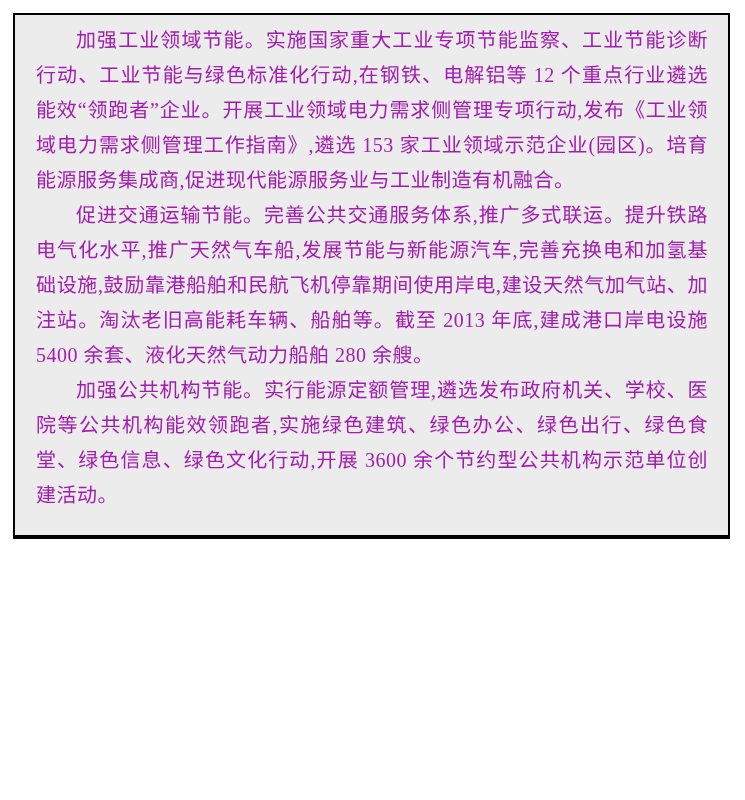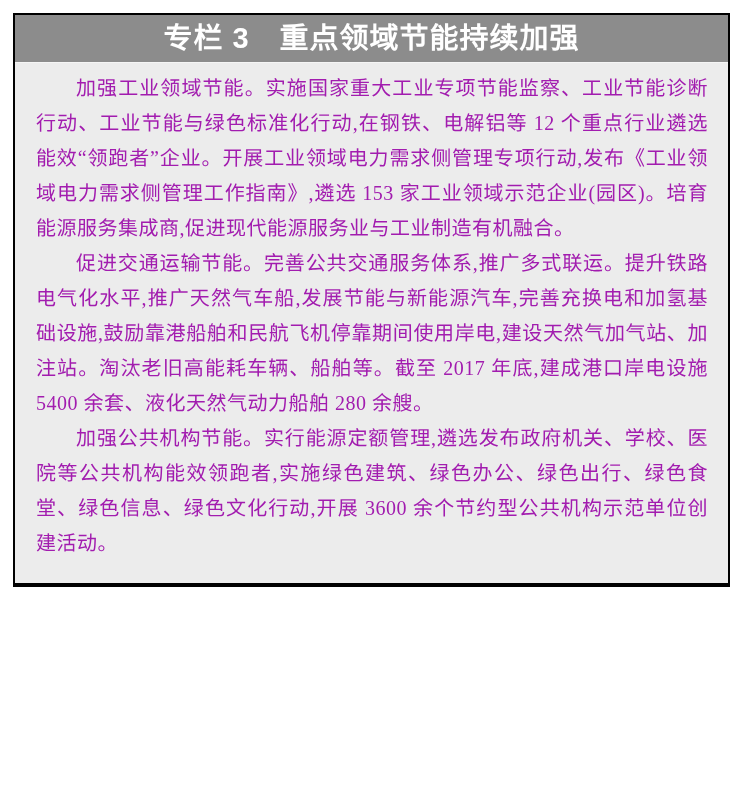--- a/index.html
+++ b/index.html
@@ -46,21 +46,18 @@
     font-size: 20px;
     line-height: 35px;
     color: #a21caf;
     letter-spacing: 0.5px;
   }
 </style>
 </head>
 <body>
 
 <div class="panel">
-  <div class="panel-header">
-    <span>专栏 3　重点领域节能持续加强</span>
-  </div>
   <div class="panel-body">
     <p>加强工业领域节能。实施国家重大工业专项节能监察、工业节能诊断行动、工业节能与绿色标准化行动,在钢铁、电解铝等 12 个重点行业遴选能效“领跑者”企业。开展工业领域电力需求侧管理专项行动,发布《工业领域电力需求侧管理工作指南》,遴选 153 家工业领域示范企业(园区)。培育能源服务集成商,促进现代能源服务业与工业制造有机融合。</p>
-    <p>促进交通运输节能。完善公共交通服务体系,推广多式联运。提升铁路电气化水平,推广天然气车船,发展节能与新能源汽车,完善充换电和加氢基础设施,鼓励靠港船舶和民航飞机停靠期间使用岸电,建设天然气加气站、加注站。淘汰老旧高能耗车辆、船舶等。截至 2017 年底,建成港口岸电设施 5400 余套、液化天然气动力船舶 280 余艘。</p>
+    <p>促进交通运输节能。完善公共交通服务体系,推广多式联运。提升铁路电气化水平,推广天然气车船,发展节能与新能源汽车,完善充换电和加氢基础设施,鼓励靠港船舶和民航飞机停靠期间使用岸电,建设天然气加气站、加注站。淘汰老旧高能耗车辆、船舶等。截至 2013 年底,建成港口岸电设施 5400 余套、液化天然气动力船舶 280 余艘。</p>
     <p>加强公共机构节能。实行能源定额管理,遴选发布政府机关、学校、医院等公共机构能效领跑者,实施绿色建筑、绿色办公、绿色出行、绿色食堂、绿色信息、绿色文化行动,开展 3600 余个节约型公共机构示范单位创建活动。</p>
   </div>
 </div>
 
 </body></html>

